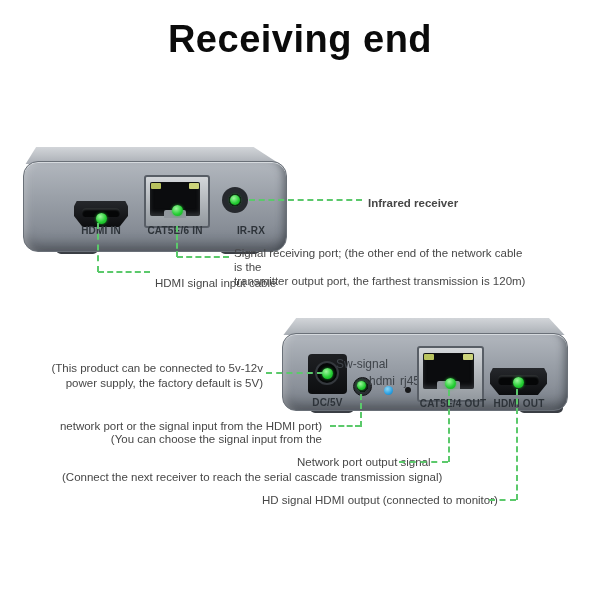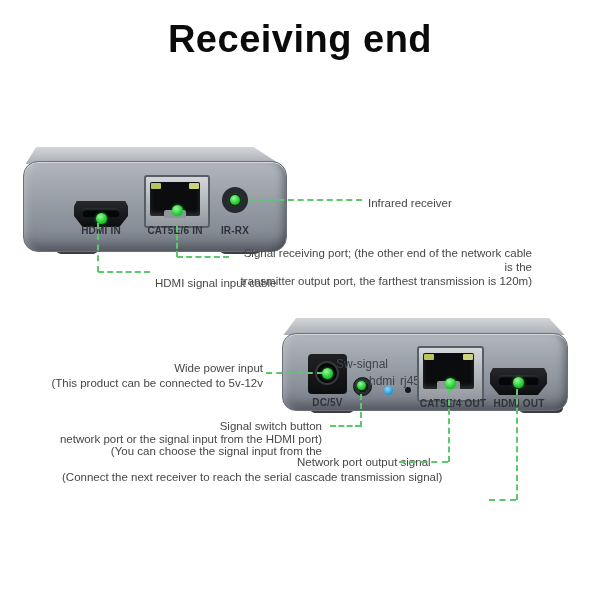--- a/index.html
+++ b/index.html
@@ -50,21 +50,21 @@
 
   
   .dash-h{position:absolute;height:0;border-top:2px dashed #5bc96b;}
   .dash-v{position:absolute;width:0;border-left:2px dashed #5bc96b;}
   .note{position:absolute;font-size:11.5px;color:#474747;white-space:nowrap;}
   .note-block{position:absolute;font-size:11.5px;color:#474747;}
   .lh15{line-height:15px;}
   .lh14{line-height:14px;}
   .lh125{line-height:12.5px;}
   .tr{text-align:right;}
-  .tc{text-align:right;}
+  .tc{text-align:left;}
 </style>
 </head>
 <body>
 
 <div class="canvas">
 
   <h1 class="title">Receiving end</h1>
 
   <div class="foot" style="left:56px;top:244px;width:42px;height:10px;"></div>
   <div class="foot" style="left:220px;top:244px;width:40px;height:10px;"></div>
@@ -79,24 +79,24 @@
   <div class="rj45-bezel" style="left:144px;top:175px;width:62px;height:49px;"></div>
   <div class="rj45-cavity" style="left:150px;top:182px;width:50px;height:34px;"></div>
   <div class="rj45-led" style="left:151px;top:183px;width:10px;height:6px;background:#b8c25e;"></div>
   <div class="rj45-led" style="left:189px;top:183px;width:10px;height:6px;background:#ccd37a;"></div>
   <div class="rj45-tab" style="left:164px;top:210px;width:22px;height:8px;"></div>
   <div class="gdot" style="left:172px;top:205px;"></div>
   <div class="panel-label" style="left:125px;top:225px;width:100px;">CAT5E/6 IN</div>
 
   <div class="ir-jack" style="left:222px;top:187px;width:26px;height:26px;"></div>
   <div class="gdot" style="left:230px;top:195px;width:10px;height:10px;"></div>
-  <div class="panel-label" style="left:207px;top:225px;width:56px;">IR-RX</div>
+  <div class="panel-label" style="left:223px;top:225px;width:56px;">IR-RX</div>
 
   <div class="dash-h" style="left:249px;top:199px;width:113px;"></div>
-  <div class="note" style="left:368px;top:197px;">Infrared receiver</div>
+  <div class="note" style="left:368px;top:197px;font-weight:bold;">Infrared receiver</div>
 
   <div class="dash-v" style="left:176px;top:226px;height:31px;"></div>
   <div class="dash-h" style="left:177px;top:256px;width:52px;"></div>
   <div class="note-block tc lh14" style="left:234px;top:246px;width:298px;">
     <div>Signal receiving port; (the other end of the network cable is the</div>
     <div>transmitter output port, the farthest transmission is 120m)</div>
   </div>
 
   <div class="dash-v" style="left:97px;top:223px;height:49px;"></div>
   <div class="dash-h" style="left:98px;top:271px;width:52px;"></div>
@@ -128,34 +128,34 @@
   <div class="rj45-tab" style="left:437px;top:381px;width:23px;height:8px;"></div>
   <div class="gdot" style="left:445px;top:378px;"></div>
   <div class="panel-label" style="left:405px;top:398px;width:96px;">CAT5E/4 OUT</div>
 
   <div class="hdmi-port" style="left:490px;top:368px;width:57px;height:27px;"></div>
   <div class="hdmi-slot" style="left:498px;top:375px;width:41px;height:10px;"></div>
   <div class="gdot" style="left:513px;top:377px;"></div>
   <div class="panel-label" style="left:480px;top:398px;width:78px;">HDMI OUT</div>
 
   <div class="note-block tr lh15" style="left:30px;top:361px;width:233px;">
-    <div>Wide power input</div>
     <div>(This product can be connected to 5v-12v</div>
+    <div>power supply, the factory default is 5V)</div>
   </div>
   <div class="dash-h" style="left:266px;top:372px;width:57px;"></div>
 
   <div class="note-block tr lh125" style="left:55px;top:420px;width:267px;">
-    <div>Signal switch button</div>
     <div>network port or the signal input from the HDMI port)</div>
     <div>(You can choose the signal input from the</div>
   </div>
   <div class="dash-h" style="left:330px;top:425px;width:31px;"></div>
   <div class="dash-v" style="left:360px;top:394px;height:33px;"></div>
 
   <div class="note" style="left:297px;top:456px;">Network port output signal</div>
   <div class="dash-h" style="left:399px;top:461px;width:49px;"></div>
   <div class="dash-v" style="left:448px;top:390px;height:72px;"></div>
   <div class="note" style="left:62px;top:471px;">(Connect the next receiver to reach the serial cascade transmission signal)</div>
 
+  <div class="note" style="left:262px;top:494px;">HD signal HDMI output (connected to monitor)</div>
   <div class="dash-h" style="left:489px;top:499px;width:27px;"></div>
   <div class="dash-v" style="left:516px;top:389px;height:111px;"></div>
 
 </div>
 
 </body></html>

